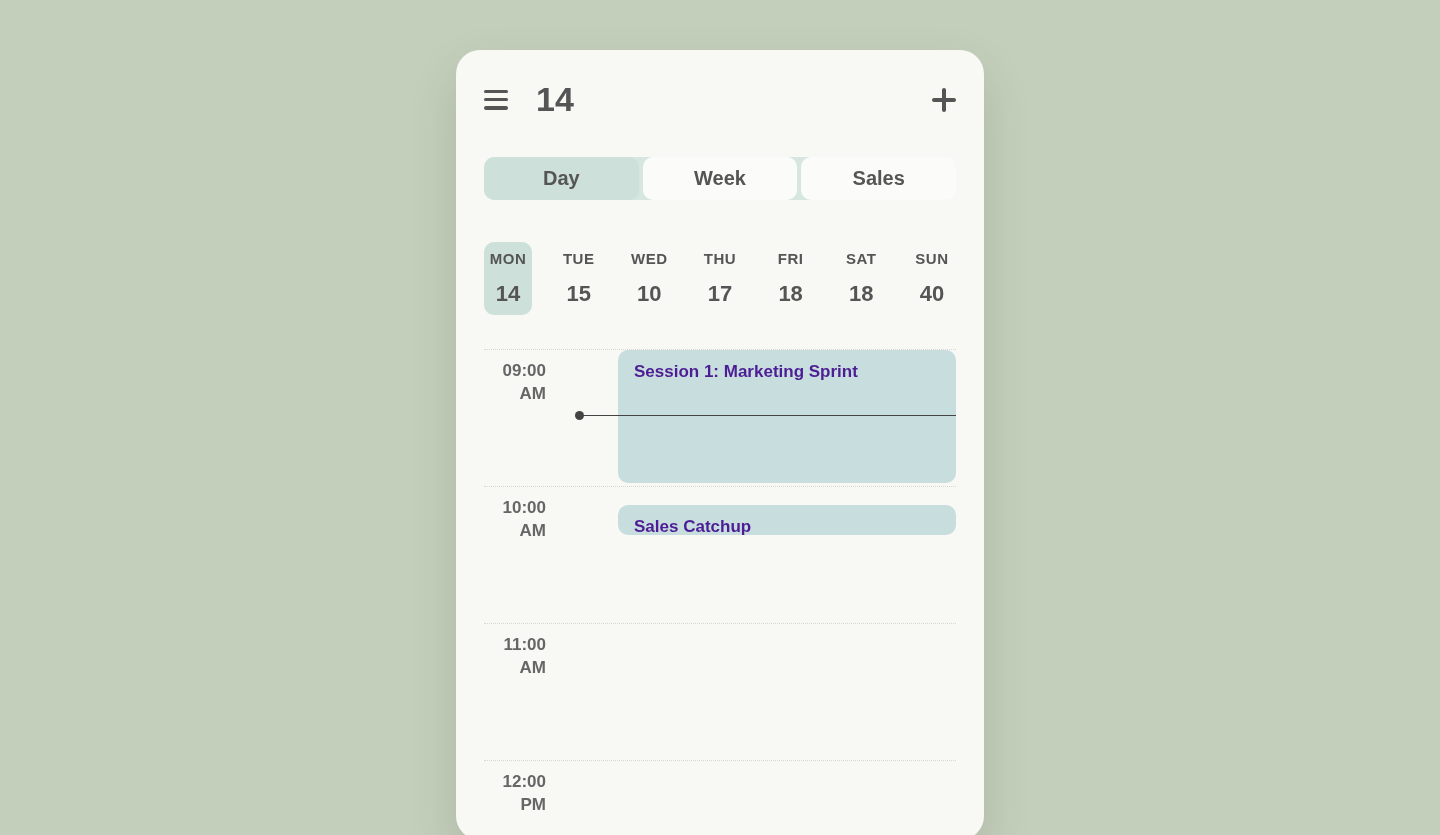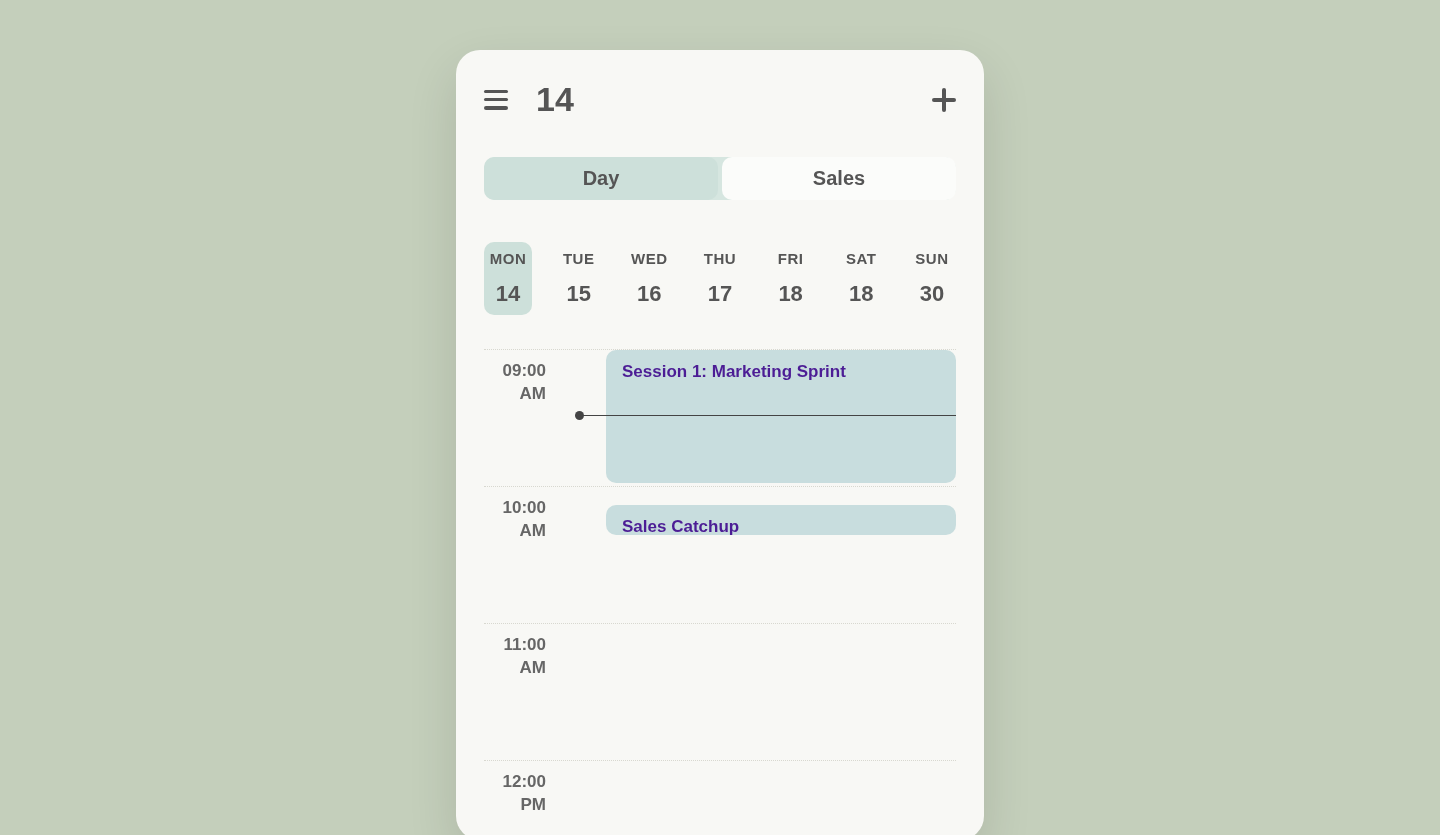--- a/index.html
+++ b/index.html
@@ -119,20 +119,21 @@
       color: #555;
     }
 
     .timeline {
       position: relative;
     }
     .time-row {
       display: flex;
       border-top: 1px dotted #d8d8d0;
       height: 137px;
+      gap: 12px;
     }
     .time-label {
       width: 80px;
       text-align: right;
       padding-right: 18px;
       padding-top: 10px;
       font-size: 17px;
       font-weight: 700;
       color: #666;
       line-height: 1.35;
@@ -184,51 +185,52 @@
           <span></span>
           <span></span>
       </div>
       <div class="header-date">14</div>
     </div>
     <div class="add-icon"></div>
   </div>
 
   <div class="view-tabs">
     <div class="view-tab active">Day</div>
+    <div class="view-tab">Week</div>
     <div class="view-tab">Sales</div>
   </div>
 
   <div class="week-row">
     <div class="day-col active">
       <span class="dow">MON</span>
       <span class="dnum">14</span>
     </div>
     <div class="day-col">
       <span class="dow">TUE</span>
       <span class="dnum">15</span>
     </div>
     <div class="day-col">
       <span class="dow">WED</span>
-      <span class="dnum">16</span>
+      <span class="dnum">10</span>
     </div>
     <div class="day-col">
       <span class="dow">THU</span>
       <span class="dnum">17</span>
     </div>
     <div class="day-col">
       <span class="dow">FRI</span>
       <span class="dnum">18</span>
     </div>
     <div class="day-col">
       <span class="dow">SAT</span>
       <span class="dnum">18</span>
     </div>
     <div class="day-col">
       <span class="dow">SUN</span>
-      <span class="dnum">30</span>
+      <span class="dnum">40</span>
     </div>
   </div>
 
   <div class="timeline">
 
     <div class="time-row">
       <div class="time-label">
         <span>09:00</span><br><span>AM</span>
       </div>
       <div class="events-col">

